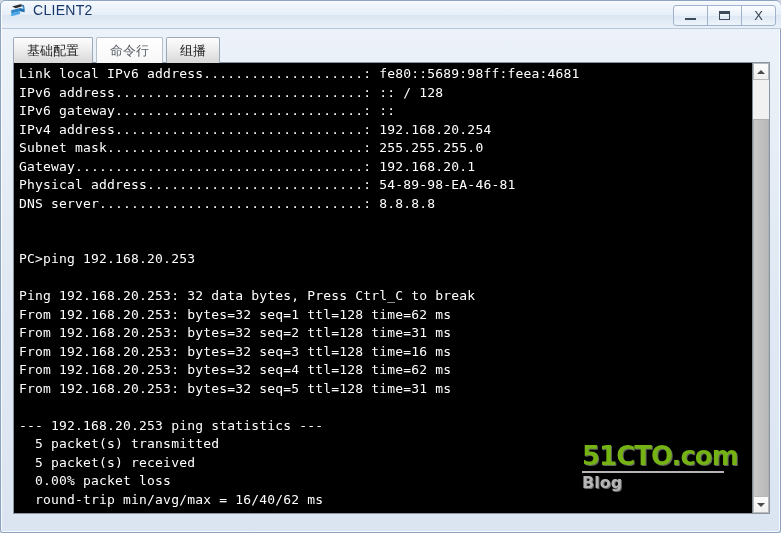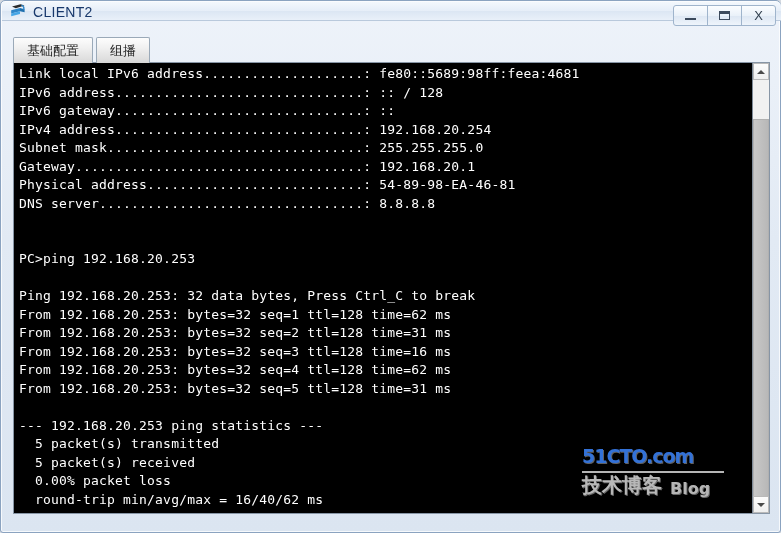--- a/index.html
+++ b/index.html
@@ -25,27 +25,27 @@
     border: 1px solid #8ba3c0;
     border-radius: 5px 5px 3px 3px;
     box-shadow: inset 0 0 0 1px rgba(255,255,255,0.75);
   }
 
   
   .titlebar {
     position: absolute;
     left: 1px; top: 1px;
     width: 779px;
-    height: 19px;
+    height: 27px;
     box-sizing: border-box;
     background: linear-gradient(180deg,#f3f8fd 0%, #e6eef8 48%, #dbe6f3 50%, #e9f0f9 100%);
     border-bottom: 1px solid #b9c9dc;
     border-radius: 4px 4px 0 0;
     display: flex;
-    align-items: flex-end;
+    align-items: flex-start;
   }
   .app-icon {
     width: 18px; height: 18px;
     margin-left: 7px;
     margin-right: 6px;
     position: relative;
     flex: none;
   }
   .title-text {
     font-size: 14px;
@@ -201,23 +201,23 @@
     right: 22px;
     bottom: 18px;
     width: 148px;
     height: 52px;
     pointer-events: none;
     user-select: none;
     opacity: 0.88;
   }
   .wm-top {
     font-family: "DejaVu Sans", "Liberation Sans", sans-serif;
-    font-size: 19px;
+    font-size: 26px;
     font-weight: bold;
-    color: #3b82f6;
+    color: #84cc16;
     letter-spacing: -1px;
     line-height: 27px;
     text-shadow: 1px 1px 0 #6f6f6f;
   }
   .wm-rule {
     height: 2px;
     background: #cfcfcf;
     margin: 1px 0 2px 0;
     width: 142px;
   }
@@ -270,20 +270,23 @@
       <div class="win-btn">
         <span class="glyph-close">X</span>
       </div>
     </div>
   </div>
 
   <div class="tabstrip">
     <div class="tab">
       <span>基础配置</span>
     </div>
+    <div class="tab selected">
+      <span>命令行</span>
+    </div>
     <div class="tab">
       <span>组播</span>
     </div>
   </div>
 
   <div class="console-wrap">
 
     <div class="console">
       <pre><span id="console-text">Link local IPv6 address....................: fe80::5689:98ff:feea:4681
 IPv6 address...............................: :: / 128
@@ -309,21 +312,20 @@
   5 packet(s) received
   0.00% packet loss
   round-trip min/avg/max = 16/40/62 ms
 
 PC&gt;</span></pre>
 
       <div class="watermark">
         <div class="wm-top">51CTO.com</div>
         <div class="wm-rule"></div>
         <div class="wm-bottom">
-          <span class="wm-cn">技术博客</span>
           <span class="wm-blog">Blog</span>
         </div>
       </div>
     </div>
 
     <div class="scrollbar">
       <div class="sb-btn up">
         <i class="arrow-up"></i>
       </div>
       <div class="sb-thumb"></div>

